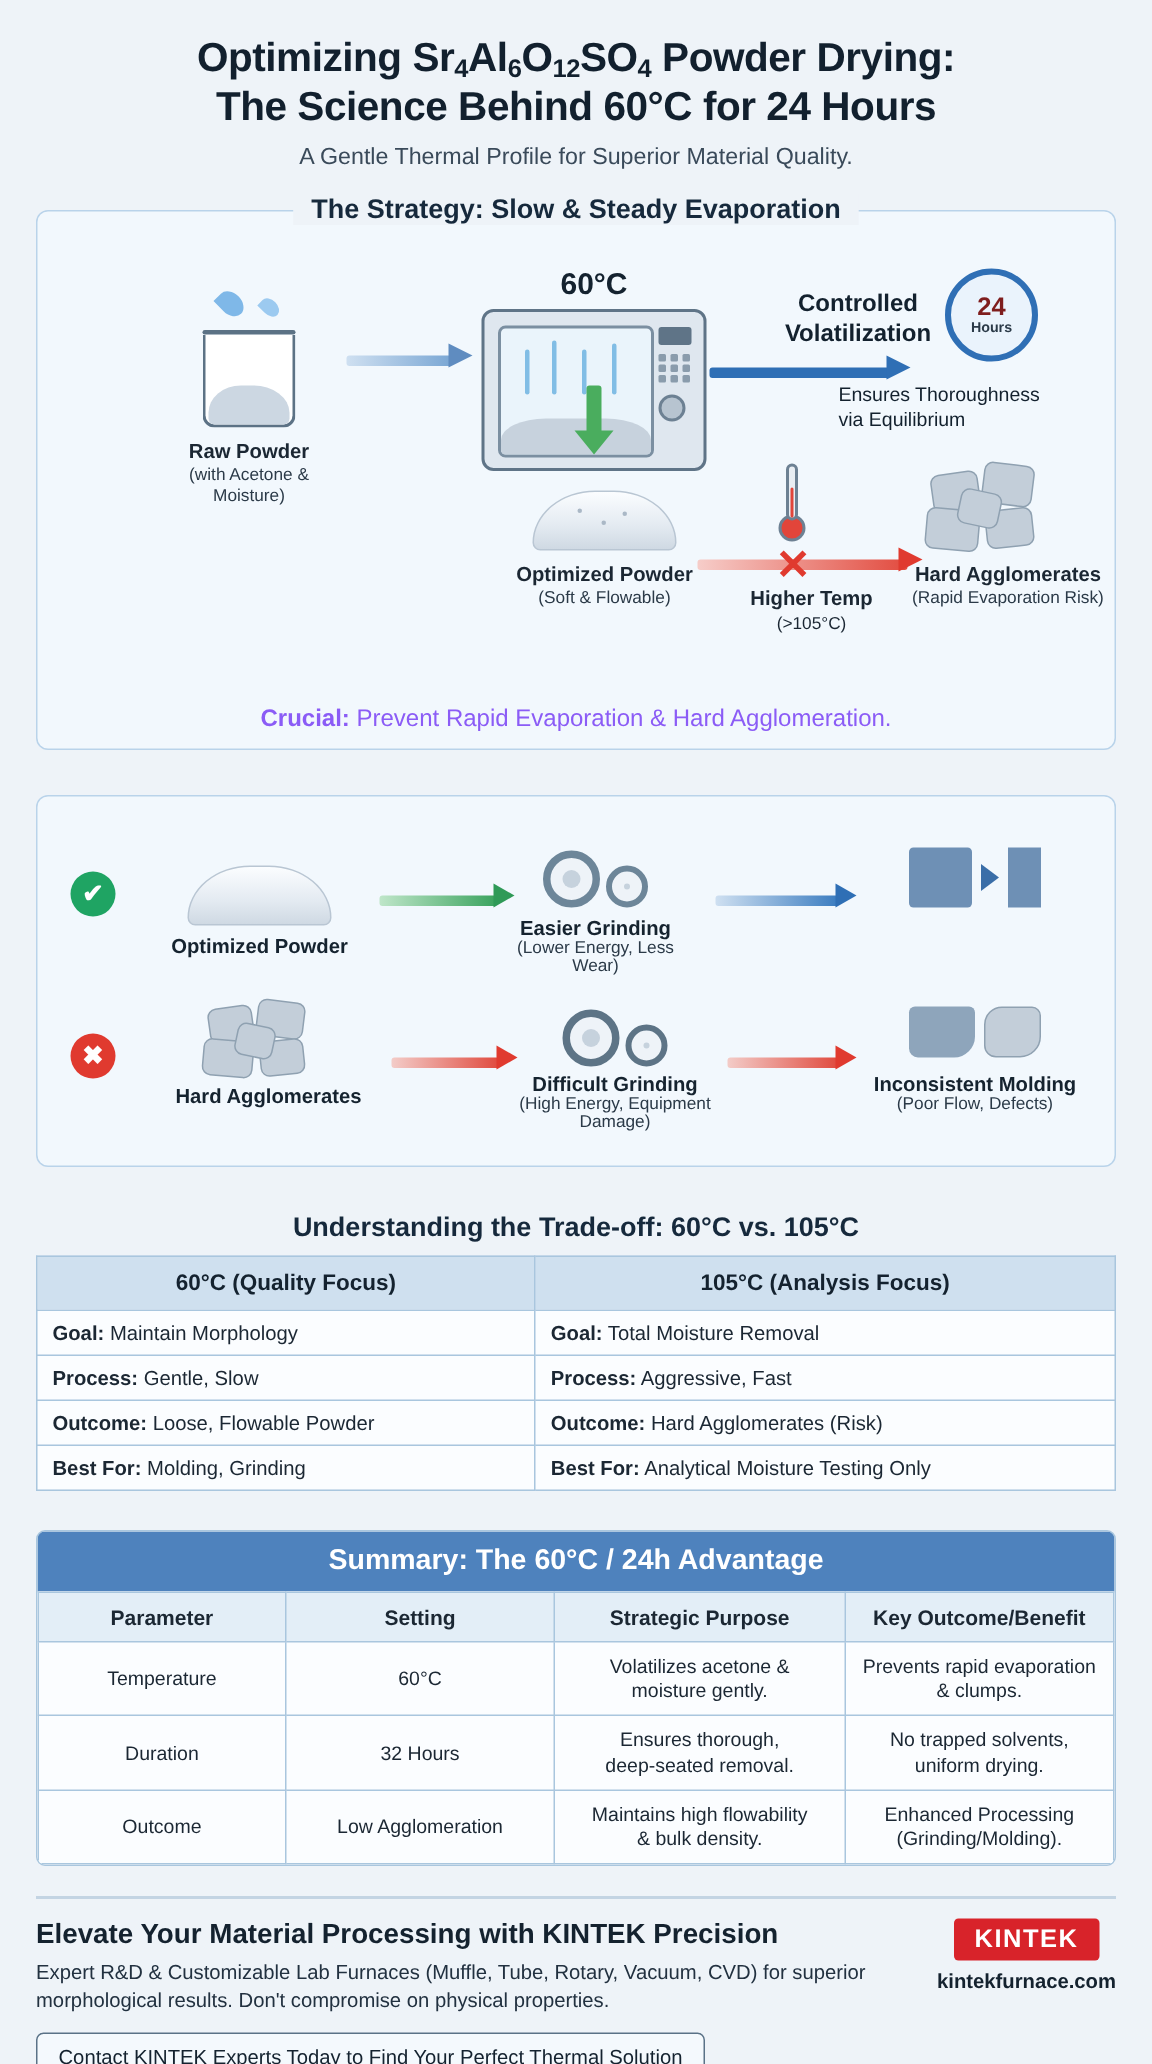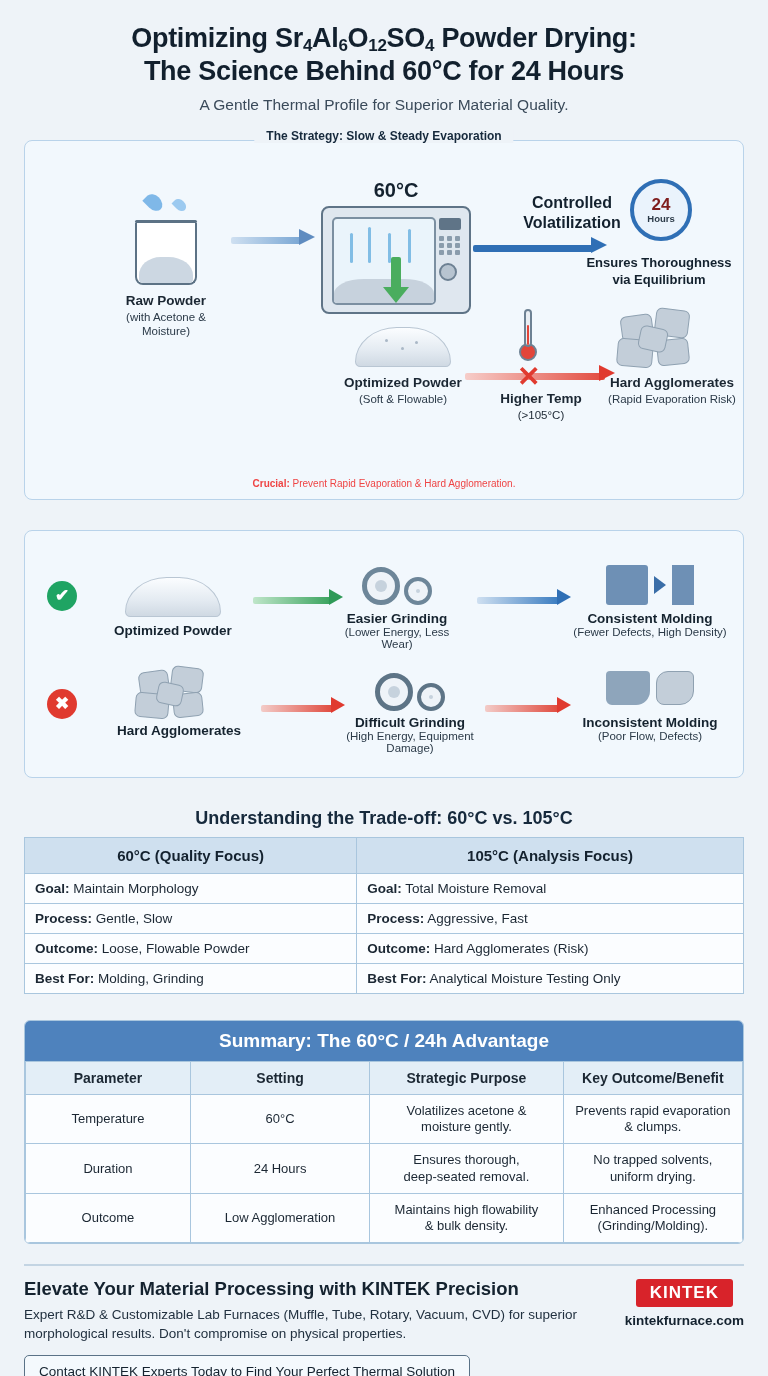--- a/index.html
+++ b/index.html
@@ -26,21 +26,21 @@
   .card {
     position: relative;
     margin: 0 24px 0;
     background: #f2f8fd;
     border: 1px solid #b9d3ea;
     border-radius: 8px;
   }
   .card-title {
     position:absolute; top:-12px; left:50%; transform:translateX(-50%);
     background:#eef3f8; padding: 0 12px;
-    font-size: 12px; font-weight:bold; color:#16293c; white-space:nowrap;
+    font-size: 18px; font-weight:bold; color:#16293c; white-space:nowrap;
   }
 
   
   .sec1 { margin-top: 20px; height: 360px; }
   .sec1 .inner { position:relative; width:100%; height:100%; }
 
   .lbl { text-align:center; font-size:12.5px; color:#1b2733; line-height:1.25; }
   .lbl .b { font-weight:bold; font-size:13.5px; display:block; }
   .lbl .s { font-size:11.5px; color:#2b3a48; display:block; }
 
@@ -92,22 +92,22 @@
   .clock-circle{
     width:62px; height:62px; border-radius:50%; border:4px solid #2f6fb5; margin:0 auto;
     display:flex; flex-direction:column; align-items:center; justify-content:center;
     background:#eaf3fc;
   }
   .clock-circle .n{ font-size:17px; font-weight:bold; color:#7f1d1d; line-height:1;text-align:right;}
   .clock-circle .u{ font-size:9.5px; font-weight:bold; color:#2b3a48;}
 
   .ctrl-lbl { position:absolute; left:488px; top:52px; width:118px; text-align:center;
               font-size:16px; font-weight:bold; line-height:1.25; color:#13212e;}
-  .ensure-lbl { position:absolute; left:534px; top:114px; width:200px; text-align:center;
-              font-size:13px; font-weight:bold; line-height:1.3; color:#13212e;}
+  .ensure-lbl { position:absolute; left:534px; top:114px; width:200px; 
+              font-size:13px; font-weight:normal; line-height:1.3; color:#13212e;}
 
   .pile { width:96px; height:44px; margin:0 auto; position:relative;}
   .pile-main{
     position:absolute; bottom:0; left:0; right:0; height:40px;
     background: linear-gradient(180deg,#fbfdff 0%, #e3eaf1 60%, #cfd9e3 100%);
     border-radius: 50% 50% 6px 6px / 100% 100% 6px 6px;
     border:1px solid #b9c6d3;
   }
   .pile i{ position:absolute; width:3px;height:3px; background:#aab8c6; border-radius:50%;}
 
@@ -118,21 +118,21 @@
   .thermo-stem::after{ content:""; position:absolute; left:1px; right:1px; bottom:0; height:20px; background:#e2453a; border-radius:3px;}
   .thermo-bulb { width:18px; height:18px; border-radius:50%; background:#e2453a; border:2px solid #6d8193; margin:-4px auto 0;}
 
   .xmark { position:absolute; left:492px; top:222px; font-size:28px; color:#e03a2f; font-weight:bold; line-height:1;}
   .highertemp { position:absolute; left:452px; top:250px; width:128px; text-align:center; font-size:12.5px; line-height:1.25;}
 
   .rocks { position:absolute; left:590px; top:168px; width:96px;}
   .rock { position:absolute; background:#c3ced9; border:1.5px solid #8fa1b1; border-radius:6px;}
   .hardagg { position:absolute; left:572px; top:234px; width:150px;}
 
-  .crucial { position:absolute; left:0; right:0; bottom:10px; text-align:center; font-size:10px; color:#ef4444;}
+  .crucial { position:absolute; left:0; right:0; bottom:10px; text-align:center; font-size:16px; color:#8b5cf6;}
   .crucial b{ font-weight:bold;}
 
   
   .sec2 { margin-top: 30px; height: 248px; }
   .badge { width:30px; height:30px; border-radius:50%; display:flex; align-items:center; justify-content:center;
            color:#fff; font-size:17px; font-weight:bold;}
   .badge.ok{ background:#1fa463;}
   .badge.no{ background:#e03a2f;}
   .gear { width:38px; height:38px; border-radius:50%; border:5px solid #6d8699; position:relative; background:#eef3f8;}
   .gear.dark{ border-color:#5d7486;}
@@ -325,24 +325,20 @@
 
         <div class="arrow-line" style="left:452px; top:40px; width:82px; background:linear-gradient(90deg,#cfe0f1,#3a7cc0);"></div>
         <div class="arrow-r" style="left:532px; top:32px; border-left:14px solid #2f6fb5;"></div>
 
         <div style="position:absolute; left:540px; top:6px; width:170px; text-align:center;">
           <div style="display:flex; justify-content:center; align-items:center; gap:6px; height:44px;">
             <span style="width:42px;height:40px;background:#6e90b5;border-radius:3px;display:inline-block;"></span>
             <span style="width:0;height:0;border-left:12px solid #3a6ea8;border-top:9px solid transparent;border-bottom:9px solid transparent;display:inline-block;"></span>
             <span style="width:22px;height:40px;background:#6e90b5;display:inline-block;"></span>
           </div>
-          <div class="cell-lbl" style="margin-top:4px">
-            <span class="b">Consistent Molding</span>
-            <span class="s">(Fewer Defects, High Density)</span>
-          </div>
         </div>
       </div>
 
       <div style="position:absolute; left:0; right:0; top:134px; height:100px;">
         <div class="badge no" style="position:absolute; left:22px; top:24px;">✖</div>
         <div style="position:absolute; left:74px; top:2px; width:160px; text-align:center;">
           <div style="position:relative; height:52px; width:88px; margin:0 auto;">
             <div class="rock" style="left:4px; top:4px; width:30px; height:24px; transform:rotate(-8deg);"></div>
             <div class="rock" style="left:36px; top:0px; width:32px; height:25px; transform:rotate(7deg);"></div>
             <div class="rock" style="left:0px; top:26px; width:34px; height:25px; transform:rotate(5deg);"></div>
@@ -424,21 +420,21 @@
         <th style="width:25%">Key Outcome/Benefit</th>
       </tr>
       <tr>
         <td>Temperature</td>
         <td>60°C</td>
         <td><span>Volatilizes acetone &amp;</span><br><span>moisture gently.</span></td>
         <td><span>Prevents rapid evaporation</span><br><span>&amp; clumps.</span></td>
       </tr>
       <tr>
         <td>Duration</td>
-        <td>24 Hours</td>
+        <td>32 Hours</td>
         <td><span>Ensures thorough,</span><br><span>deep-seated removal.</span></td>
         <td><span>No trapped solvents,</span><br><span>uniform drying.</span></td>
       </tr>
       <tr>
         <td>Outcome</td>
         <td>Low Agglomeration</td>
         <td><span>Maintains high flowability</span><br><span>&amp; bulk density.</span></td>
         <td><span>Enhanced Processing</span><br><span>(Grinding/Molding).</span></td>
       </tr>
     </tbody>

